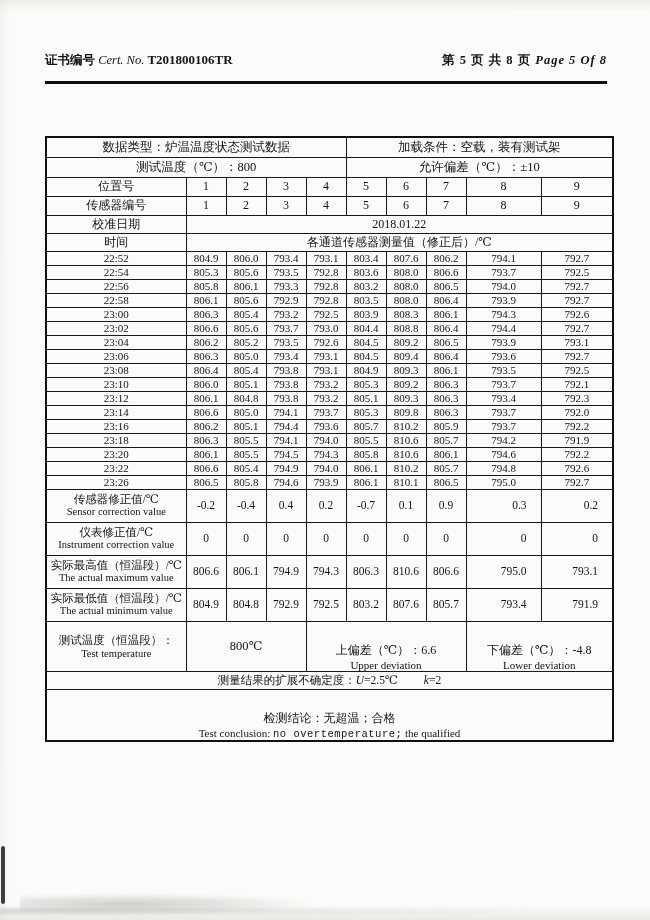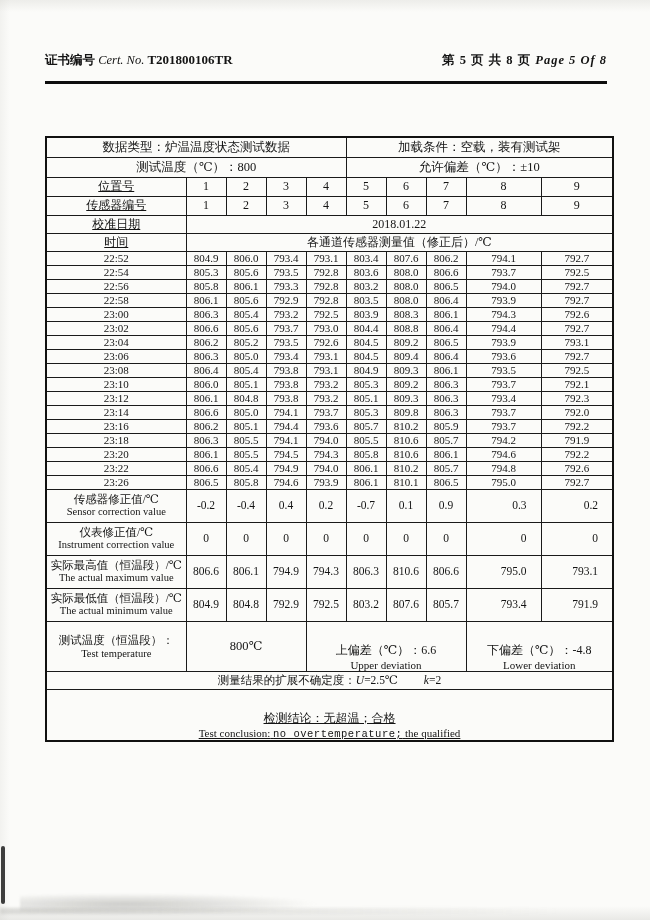--- a/index.html
+++ b/index.html
@@ -36,26 +36,26 @@
   table.cert td{
     border:1px solid #1a1a1a;text-align:center;vertical-align:middle;
     padding:0;overflow:hidden;white-space:nowrap;
   }
   table.cert{border:2px solid #111;}
   tr.hA{height:20px;font-size:12.5px;}
   tr.hB{height:19px;font-size:12px;}
   tr.hC{height:18px;font-size:12px;}
   tr.dr{height:14px;font-size:11px;}
   tr.dr td{line-height:13px;}
-  td.lbl{font-size:12px;text-decoration:underline;}
+  td.lbl{font-size:12px;}
   tr.two{height:33px;}
   tr.two td{line-height:1.15;}
   tr.bot{height:35px;}
   tr.unc{height:18px;font-size:11.5px;}
-  tr.conc{height:21px;text-decoration:underline;}
+  tr.conc{height:21px;}
   .cn{font-size:11.5px;}
   .en{font-size:10.5px;}
   .cn2{font-size:12px;margin-top:20px;}
   .en2{font-size:11px;}
   td.ra, tr.ravals td:nth-last-child(-n+2){text-align:right;padding-right:14px;}
   .mono{font-family:"Liberation Mono","DejaVu Sans Mono",monospace;font-size:10.5px;letter-spacing:.5px;}
   .ital{font-style:italic;}
   .ksp{margin-left:26px;}
   .temp-big{font-size:12.5px;}
   .artifact-edge{

